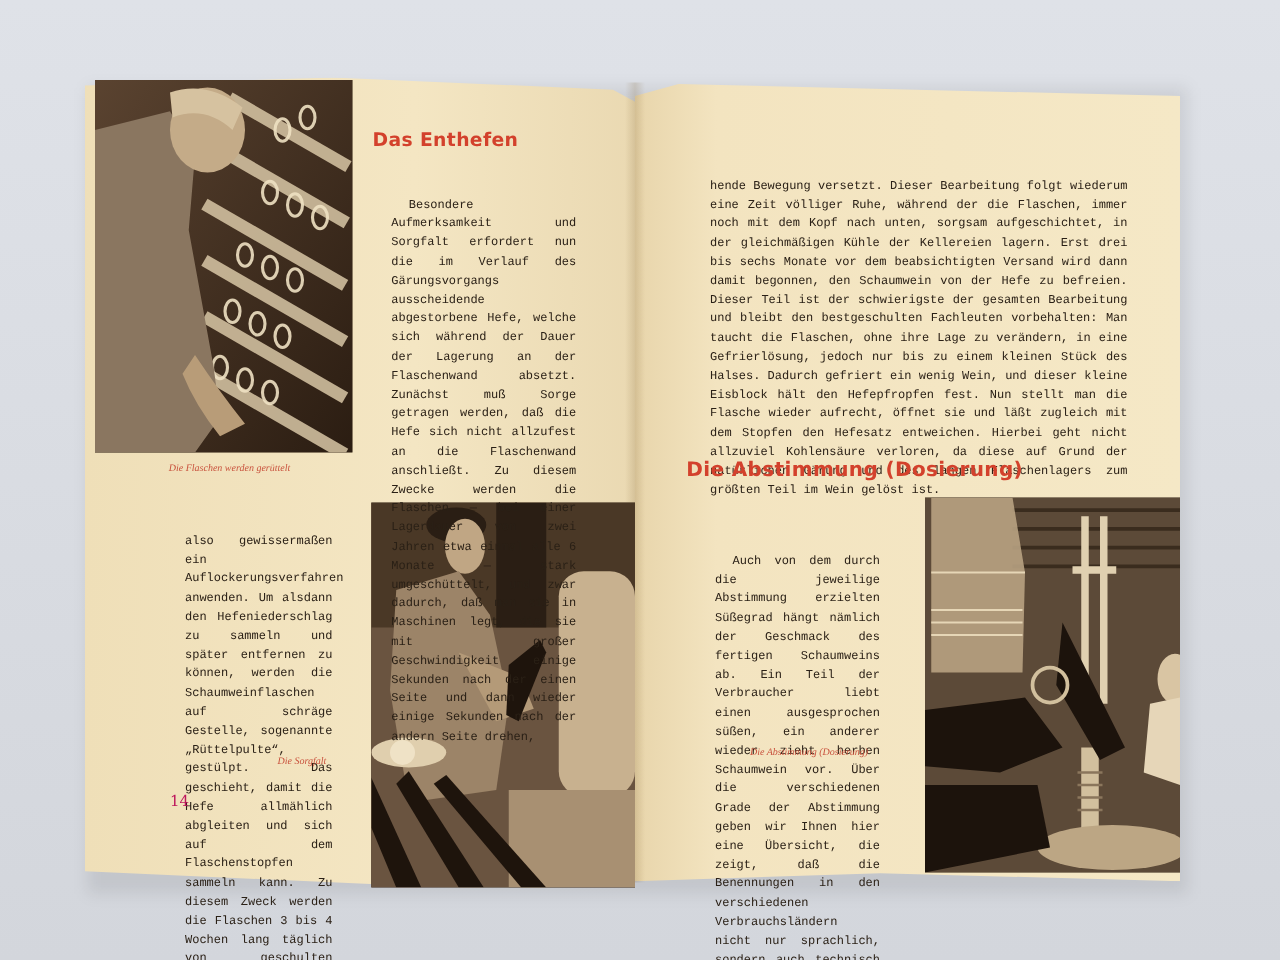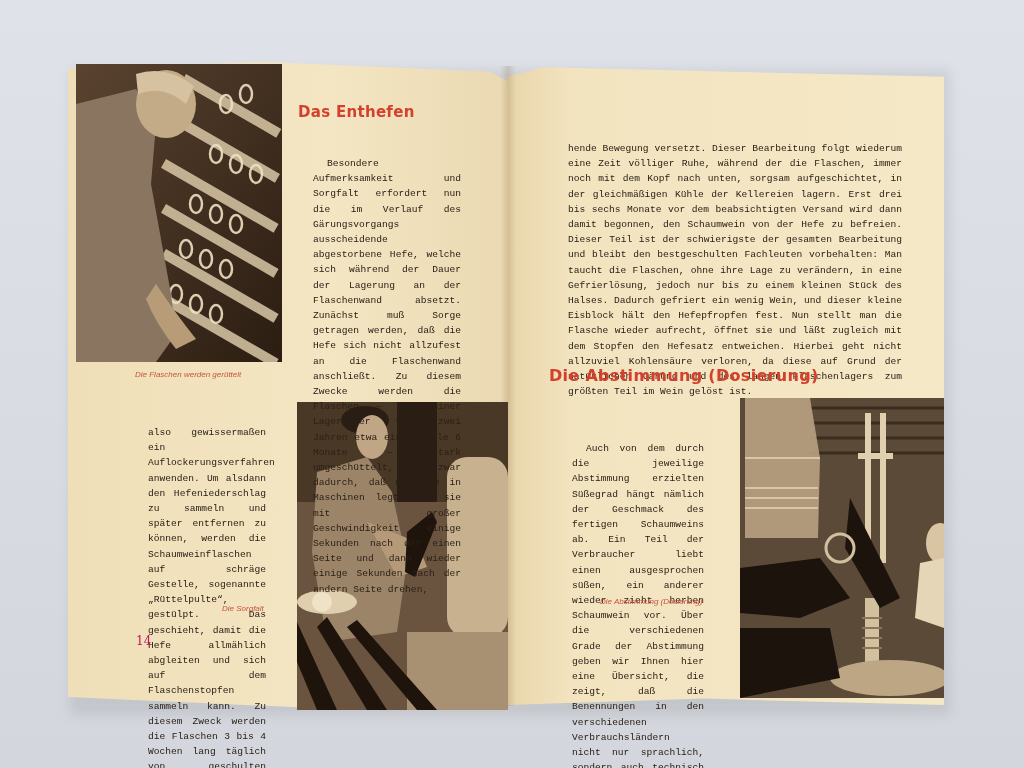--- a/index.html
+++ b/index.html
@@ -51,21 +51,21 @@
     font-size: 9.6px; line-height: 15.2px; text-align: justify;
   }
   .text p { margin: 16px; font-family: Liberation Mono, monospace; }
   .text .indent { text-indent: 14px; }
   .t1 { left: 297px; top: 140px; width: 180px; }
   .t2 { left: 132px; top: 409px; width: 150px; }
   .t3 { left: 552px; top: 125px; width: 366px; }
   .t4 { left: 556px; top: 425px; width: 164px; }
 
   .caption {
-    position: absolute; color: #c9533e; font-family: Liberation Sans, sans-serif;
+    position: absolute; color: #c9533e; font-family: Liberation Serif, serif;
     font-style: italic; font-size: 8px; white-space: nowrap;
   }
   .c1 { left: 135px; top: 370px; }
   .c2 { left: 222px; top: 604px; }
   .c3 { left: 600px; top: 597px; }
 
   .page-number {
     position: absolute; left: 136px; top: 634px; color: #be185d;
     font-family: "DejaVu Serif", serif; font-size: 12px;
   }

